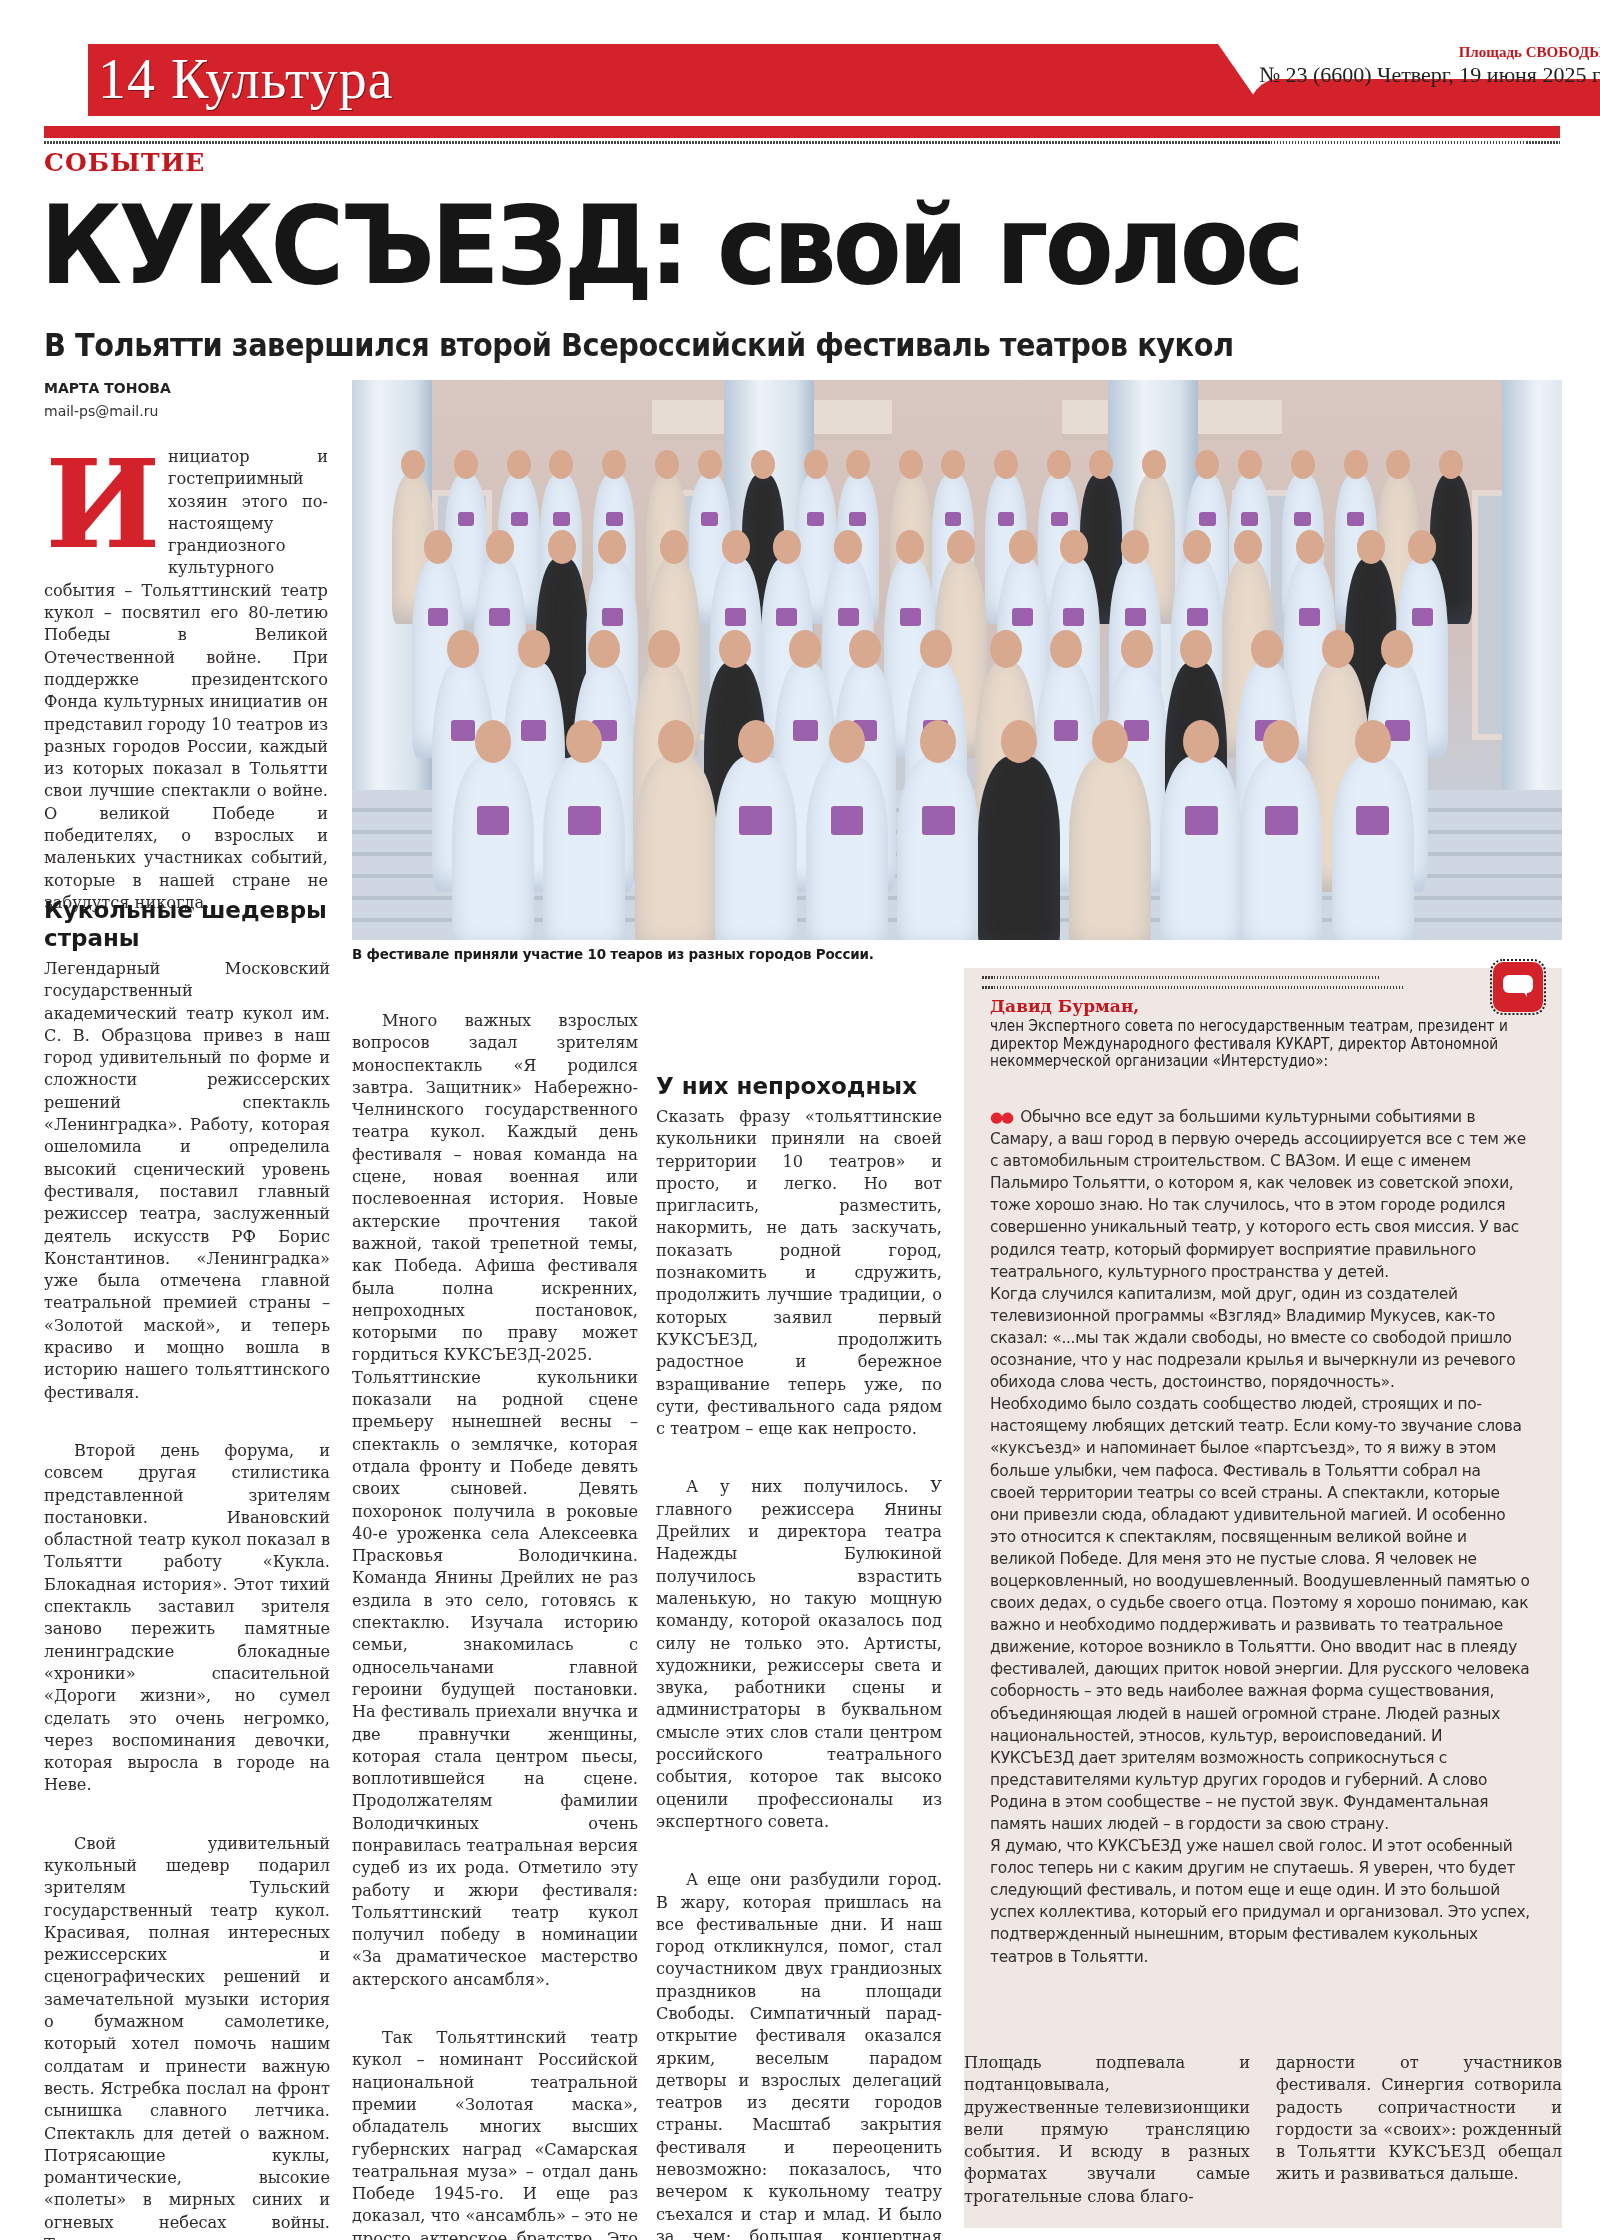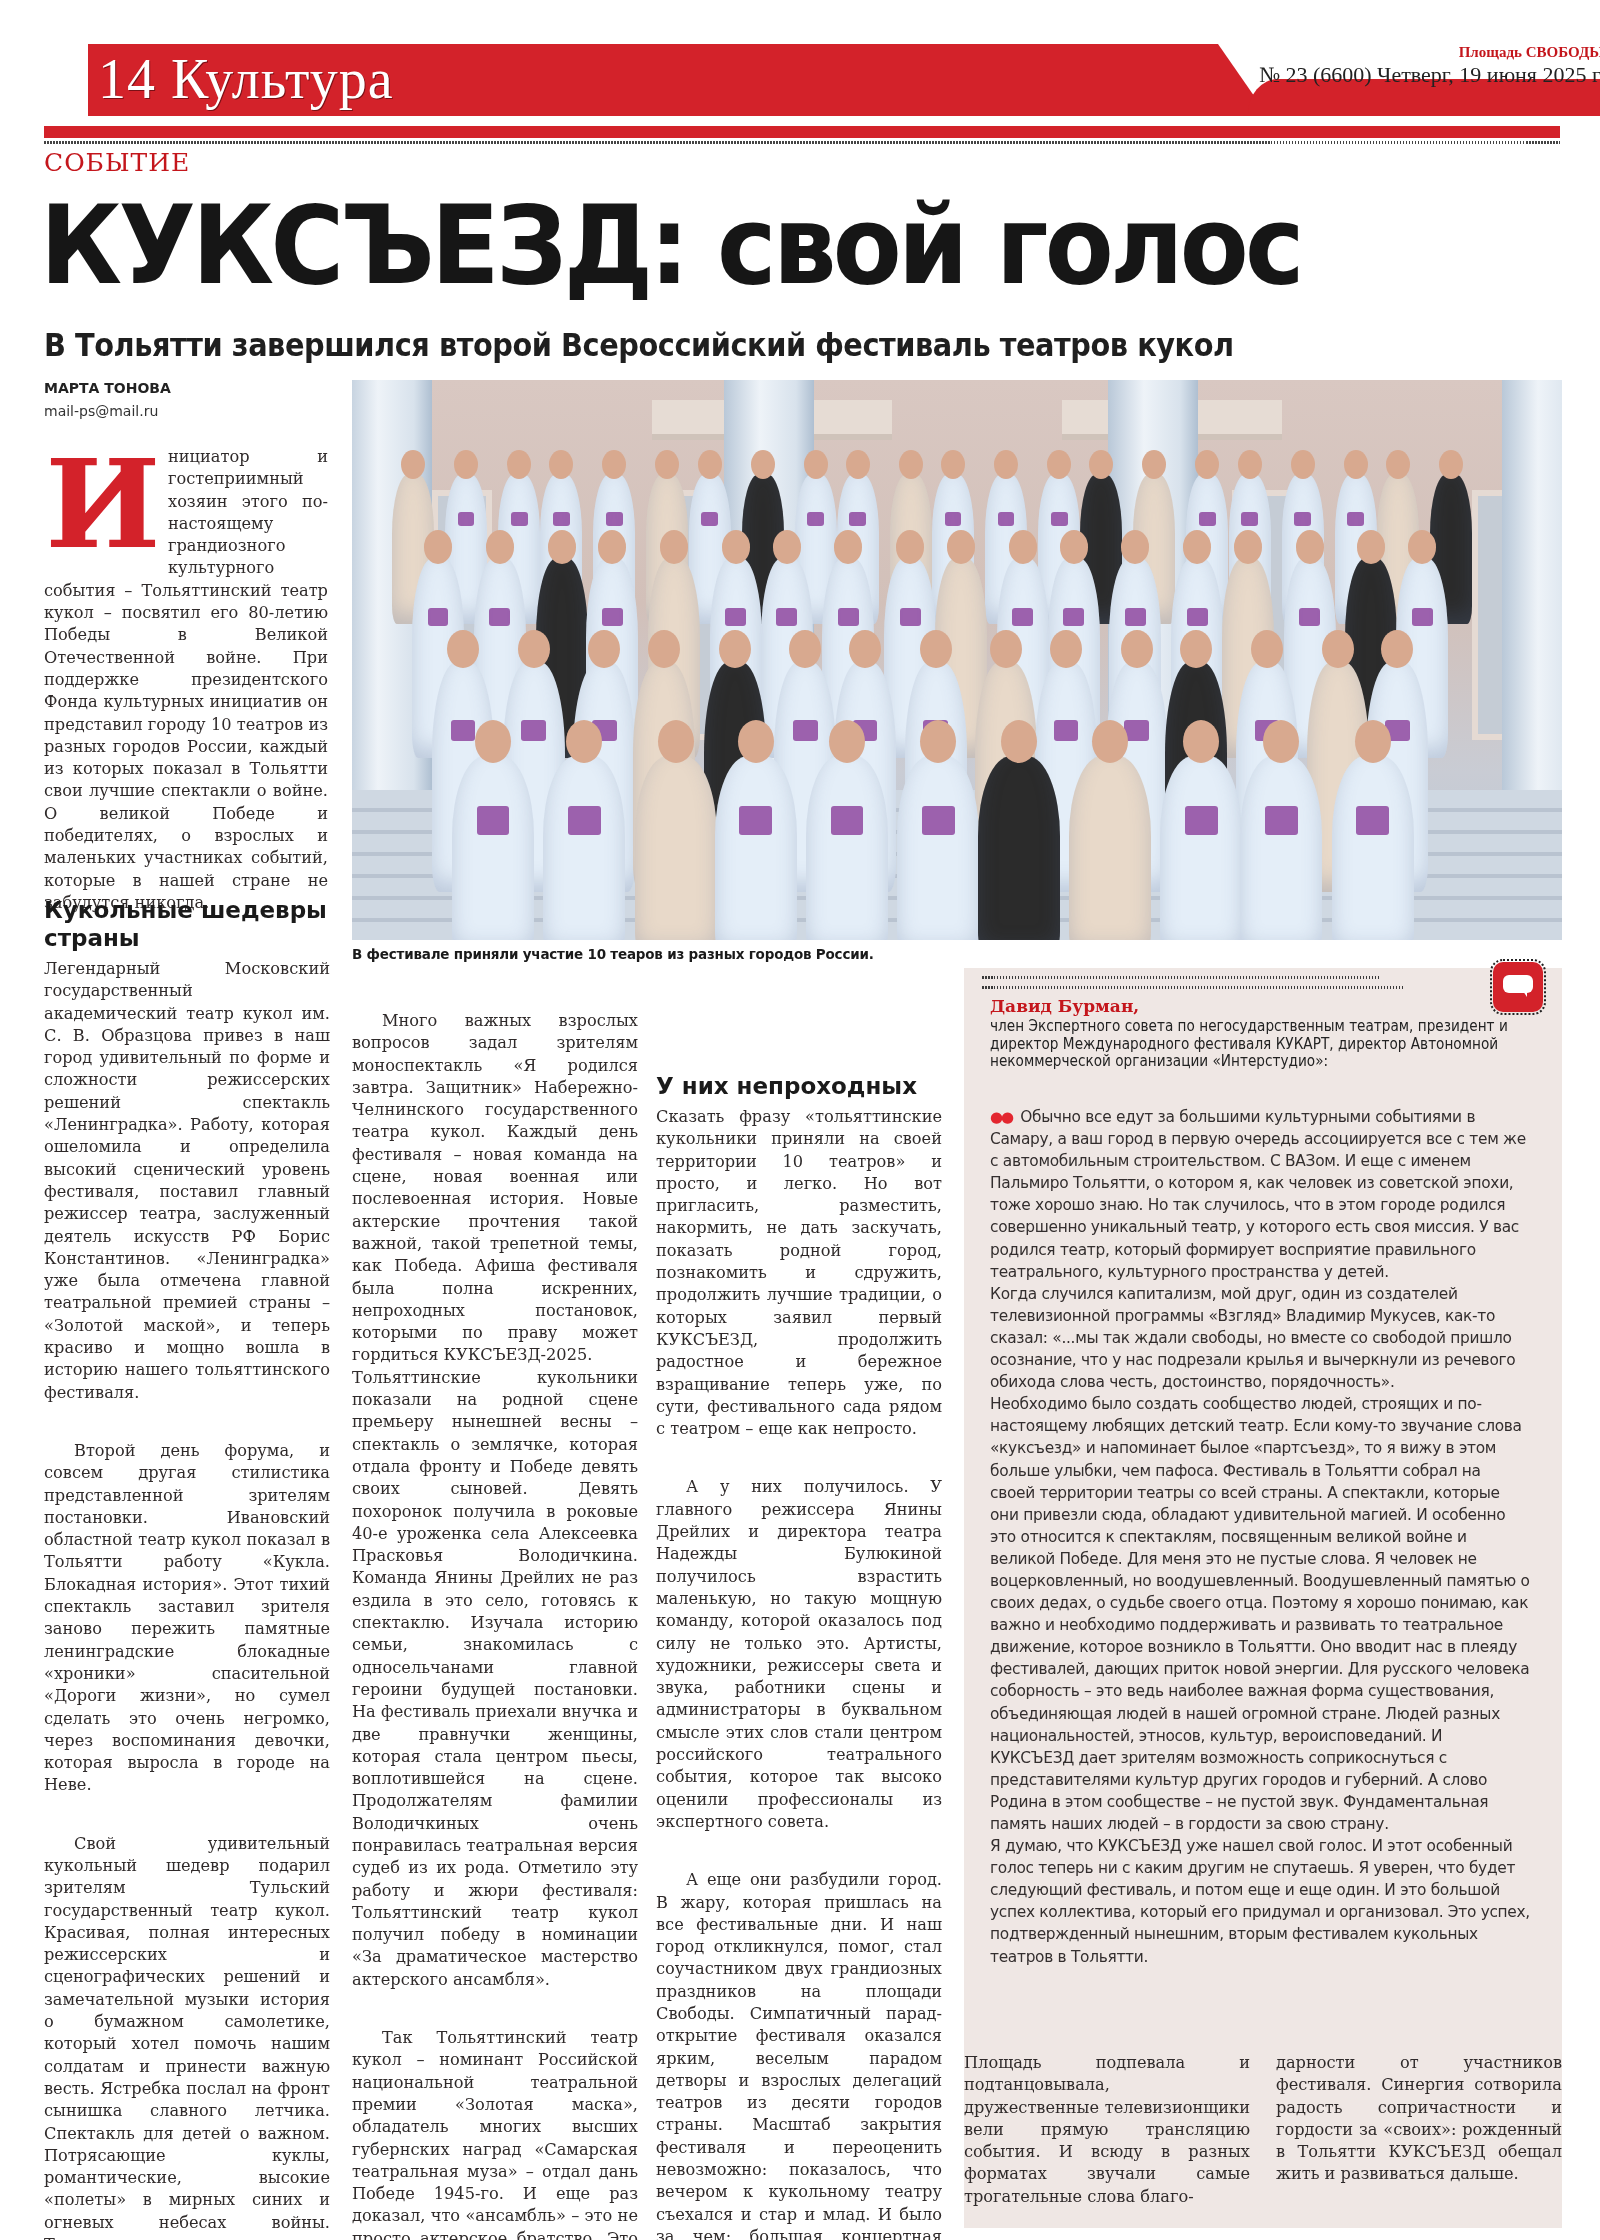--- a/index.html
+++ b/index.html
@@ -16,21 +16,21 @@
     font-size: 56px; line-height: 66px; letter-spacing: 1px; text-shadow: 1px 1px 0 #7a1016; }
   .mh-paper { position: absolute; right: 0; top: 0px; color: #c4161c; font-family: "Liberation Serif", serif;
     font-weight: bold; font-size: 15px; }
   .mh-issue { position: absolute; right: 0; top: 18px; color: #222; font-family: "Liberation Serif", serif;
     font-size: 22px; }
   .mh-stripe { position: absolute; left: 44px; top: 126px; width: 1516px; height: 12px; background: #d3222a; }
   .mh-dotted { position: absolute; left: 44px; top: 141px; width: 1516px; height: 3px;
     background: repeating-linear-gradient(90deg, #444 0 1.5px, transparent 1.5px 3px); }
 
   .rubric { position: absolute; left: 44px; top: 148px; color: #c4161c; font-family: "DejaVu Serif", serif;
-    font-weight: normal; font-size: 25px; letter-spacing: 1px; }
+    font-weight: bold; font-size: 25px; letter-spacing: 1px; }
   .headline { position: absolute; left: 40px; top: 186px; font-family: "DejaVu Sans", sans-serif;
     font-weight: bold; font-size: 108px; line-height: 120px; color: #161616; letter-spacing: -4px;
     transform: scaleX(0.93); transform-origin: left; white-space: nowrap; }
   .subhead { position: absolute; left: 44px; top: 326px; font-family: "DejaVu Sans", sans-serif;
     font-size: 32px; color: #1f1f1f; letter-spacing: -0.5px; transform: scaleX(0.9); transform-origin: left; white-space: nowrap; }
   .byline { position: absolute; left: 44px; top: 380px; font-family: "DejaVu Sans", sans-serif;
     font-weight: bold; font-size: 14px; color: #222; }
   .email { position: absolute; left: 44px; top: 403px; font-family: "DejaVu Sans", sans-serif;
     font-size: 14px; color: #333; }
 

